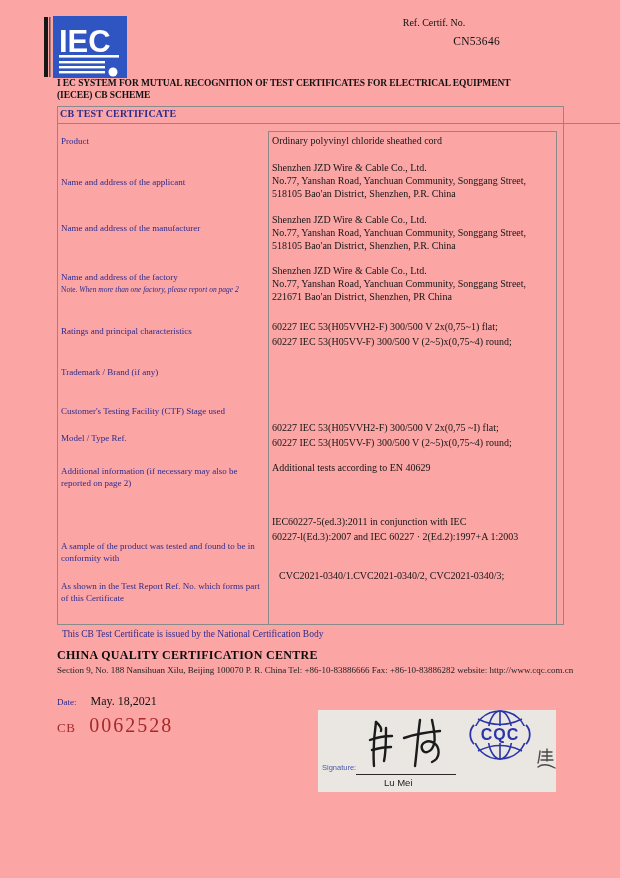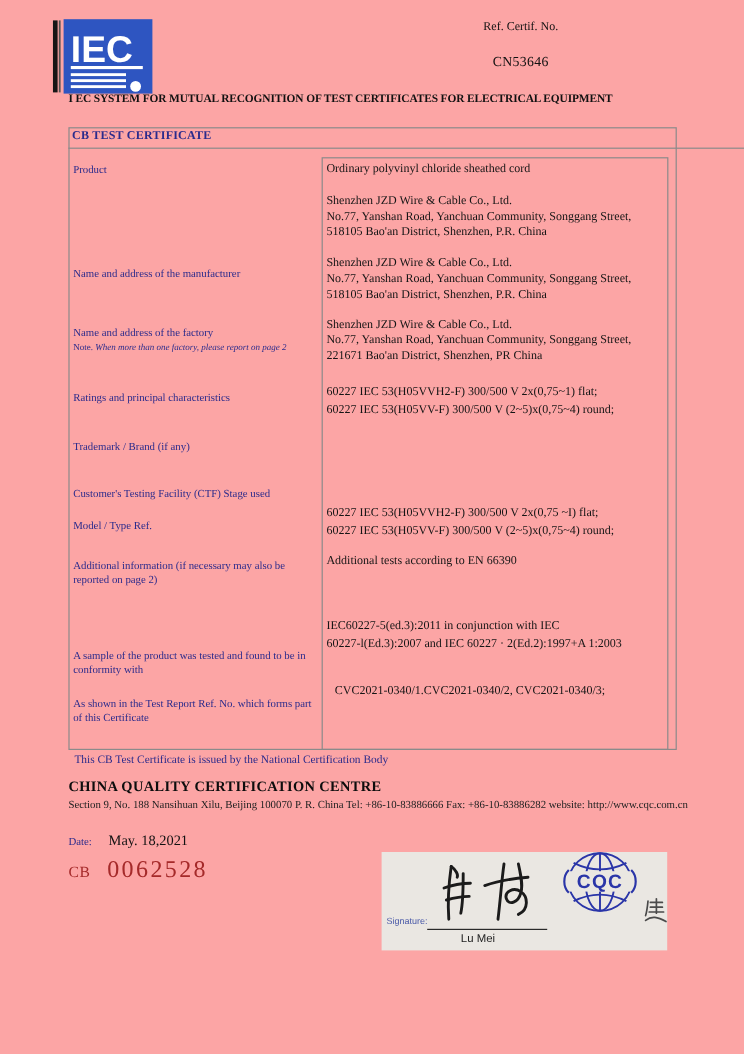--- a/index.html
+++ b/index.html
@@ -5,21 +5,21 @@
   html,body { margin:0; padding:0; background:#fff; }
   .page {
     position:relative; width:620px; height:878px; background:#fca5a5;
     font-family:"Liberation Serif", serif; color:#1a1a1a; overflow:hidden;padding-left:39px;
   }
   .abs { position:absolute; }
   .nowrap { white-space:nowrap; }
 
   
   .ref-block { left:368px; top:17px; width:132px; text-align:center; font-size:10px; color:#111; }
-  .ref-value { margin-top:18px; font-size:11.5px; letter-spacing:.3px; }
+  .ref-value { margin-top:7px; font-size:11.5px; letter-spacing:.3px;text-align:right; }
   .scheme-title { left:57px; top:78px; width:540px; font-weight:bold; font-size:9.5px;
                   line-height:11.5px; color:#111; letter-spacing:-0.1px; }
 
   
   .outer-box  { left:57px; top:106px; width:507px; height:519px; border:1px solid #8a8a8a; box-sizing:border-box; }
   .title-bar  { left:57px; top:106px; width:612px; height:18px; border-bottom:1px solid #8a8a8a;
                 box-sizing:border-box; color:#2b2b8c; font-weight:bold; font-size:10px;
                 padding:2px 0 0 3px; letter-spacing:.2px; }
   .values-box { left:268px; top:131px; width:289px; height:494px; border:1px solid #8a8a8a; box-sizing:border-box; }
 
@@ -68,29 +68,31 @@
     </svg>
   </div>
 
   <div class="abs ref-block">
     <div>Ref. Certif. No.</div>
     <div class="ref-value">CN53646</div>
   </div>
 
   <div class="abs scheme-title">
     <div class="nowrap">I EC SYSTEM FOR MUTUAL RECOGNITION OF TEST CERTIFICATES FOR ELECTRICAL EQUIPMENT</div>
+    <div>(IECEE) CB SCHEME</div>
   </div>
 
   <div class="abs outer-box"></div>
   <div class="abs title-bar">CB TEST CERTIFICATE</div>
   <div class="abs values-box"></div>
 
   <div class="abs label" style="left:61px; top:135px;">Product</div>
   <div class="abs value" style="left:272px; top:134px;">Ordinary polyvinyl chloride sheathed cord</div>
 
+  <div class="abs label" style="left:61px; top:176px;">Name and address of the applicant</div>
   <div class="abs value" style="left:272px; top:161px;">
     <div>Shenzhen JZD Wire &amp; Cable Co., Ltd.</div>
     <div>No.77, Yanshan Road, Yanchuan Community, Songgang Street,</div>
     <div>518105 Bao'an District, Shenzhen, P.R. China</div>
   </div>
 
   <div class="abs label" style="left:61px; top:222px;">Name and address of the manufacturer</div>
   <div class="abs value" style="left:272px; top:213px;">
     <div>Shenzhen JZD Wire &amp; Cable Co., Ltd.</div>
     <div>No.77, Yanshan Road, Yanchuan Community, Songgang Street,</div>
@@ -118,21 +120,21 @@
 
   <div class="abs label" style="left:61px; top:405px;">Customer's Testing Facility (CTF) Stage used</div>
 
   <div class="abs label" style="left:61px; top:432px;">Model / Type Ref.</div>
   <div class="abs value lh14" style="left:272px; top:421px;">
     <div>60227 IEC 53(H05VVH2-F) 300/500 V 2x(0,75 ~I) flat;</div>
     <div>60227 IEC 53(H05VV-F) 300/500 V (2~5)x(0,75~4) round;</div>
   </div>
 
   <div class="abs label" style="left:61px; top:465px; width:208px;">Additional information (if necessary may also be reported on page 2)</div>
-  <div class="abs value" style="left:272px; top:461px;">Additional tests according to EN 66390</div>
+  <div class="abs value" style="left:272px; top:461px;">Additional tests according to EN 40629</div>
 
   <div class="abs label" style="left:61px; top:540px; width:200px;">A sample of the product was tested and found to be in conformity with</div>
   <div class="abs value lh14" style="left:272px; top:515px;">
     <div>IEC60227-5(ed.3):2011 in conjunction with IEC</div>
     <div>60227-l(Ed.3):2007 and IEC 60227 · 2(Ed.2):1997+A 1:2003</div>
   </div>
 
   <div class="abs label" style="left:61px; top:580px;">As shown in the Test Report Ref. No. which forms part of this Certificate</div>
   <div class="abs value" style="left:279px; top:569px;">CVC2021-0340/1.CVC2021-0340/2, CVC2021-0340/3;</div>
 

